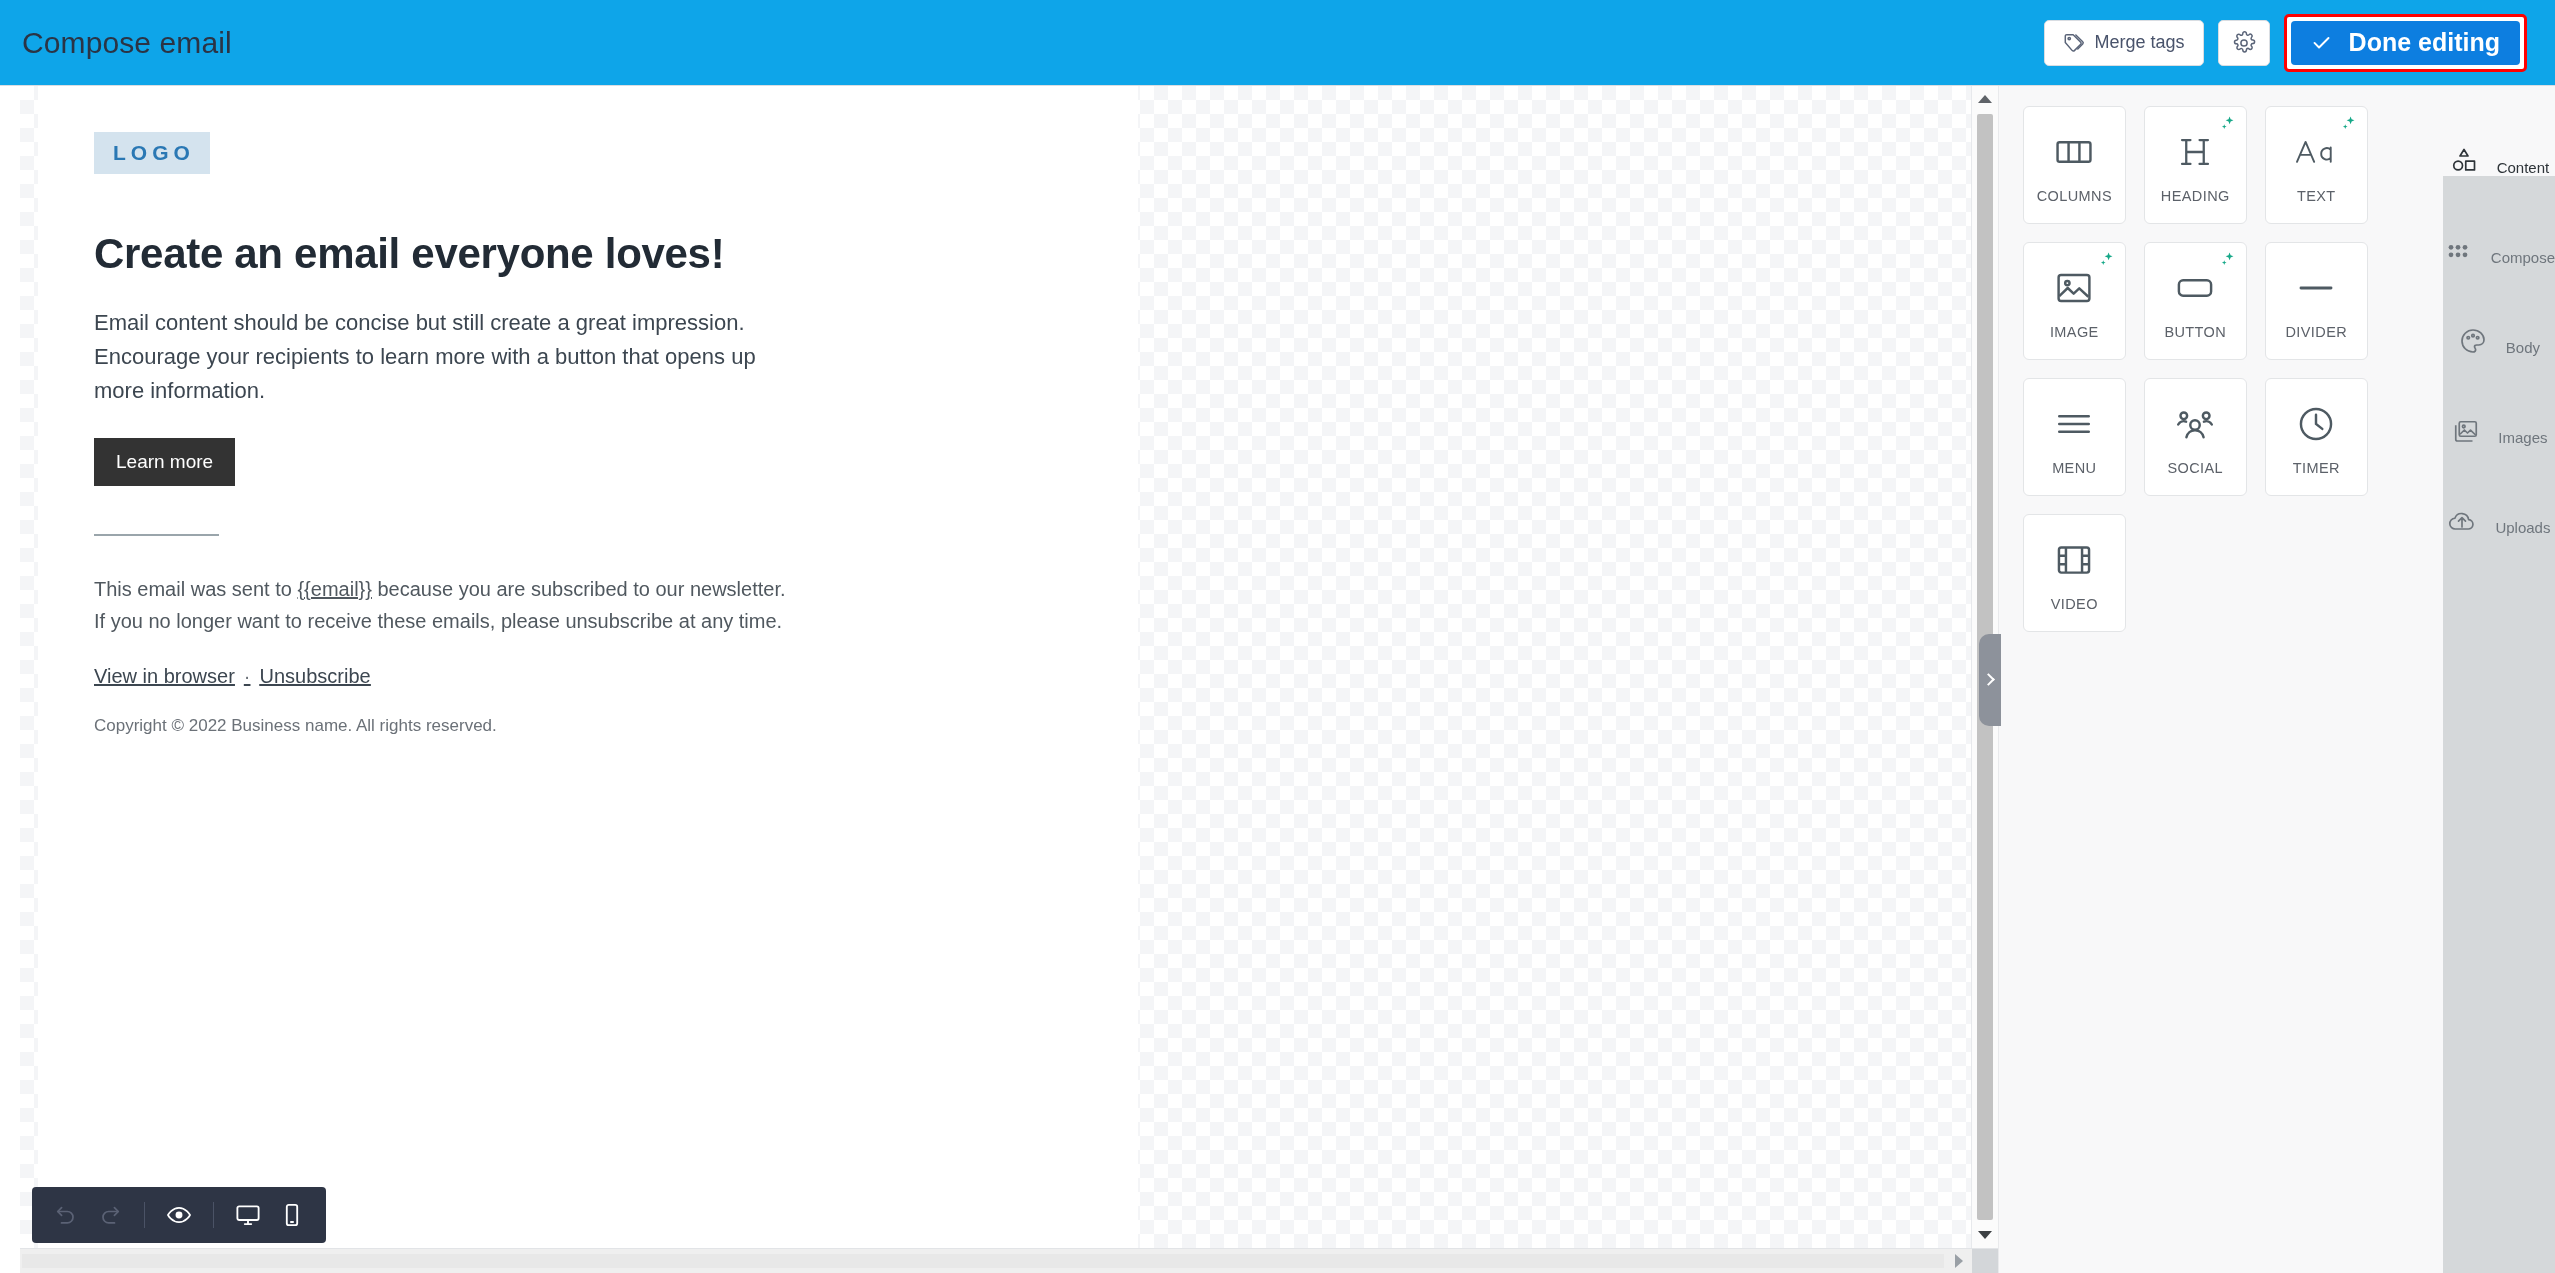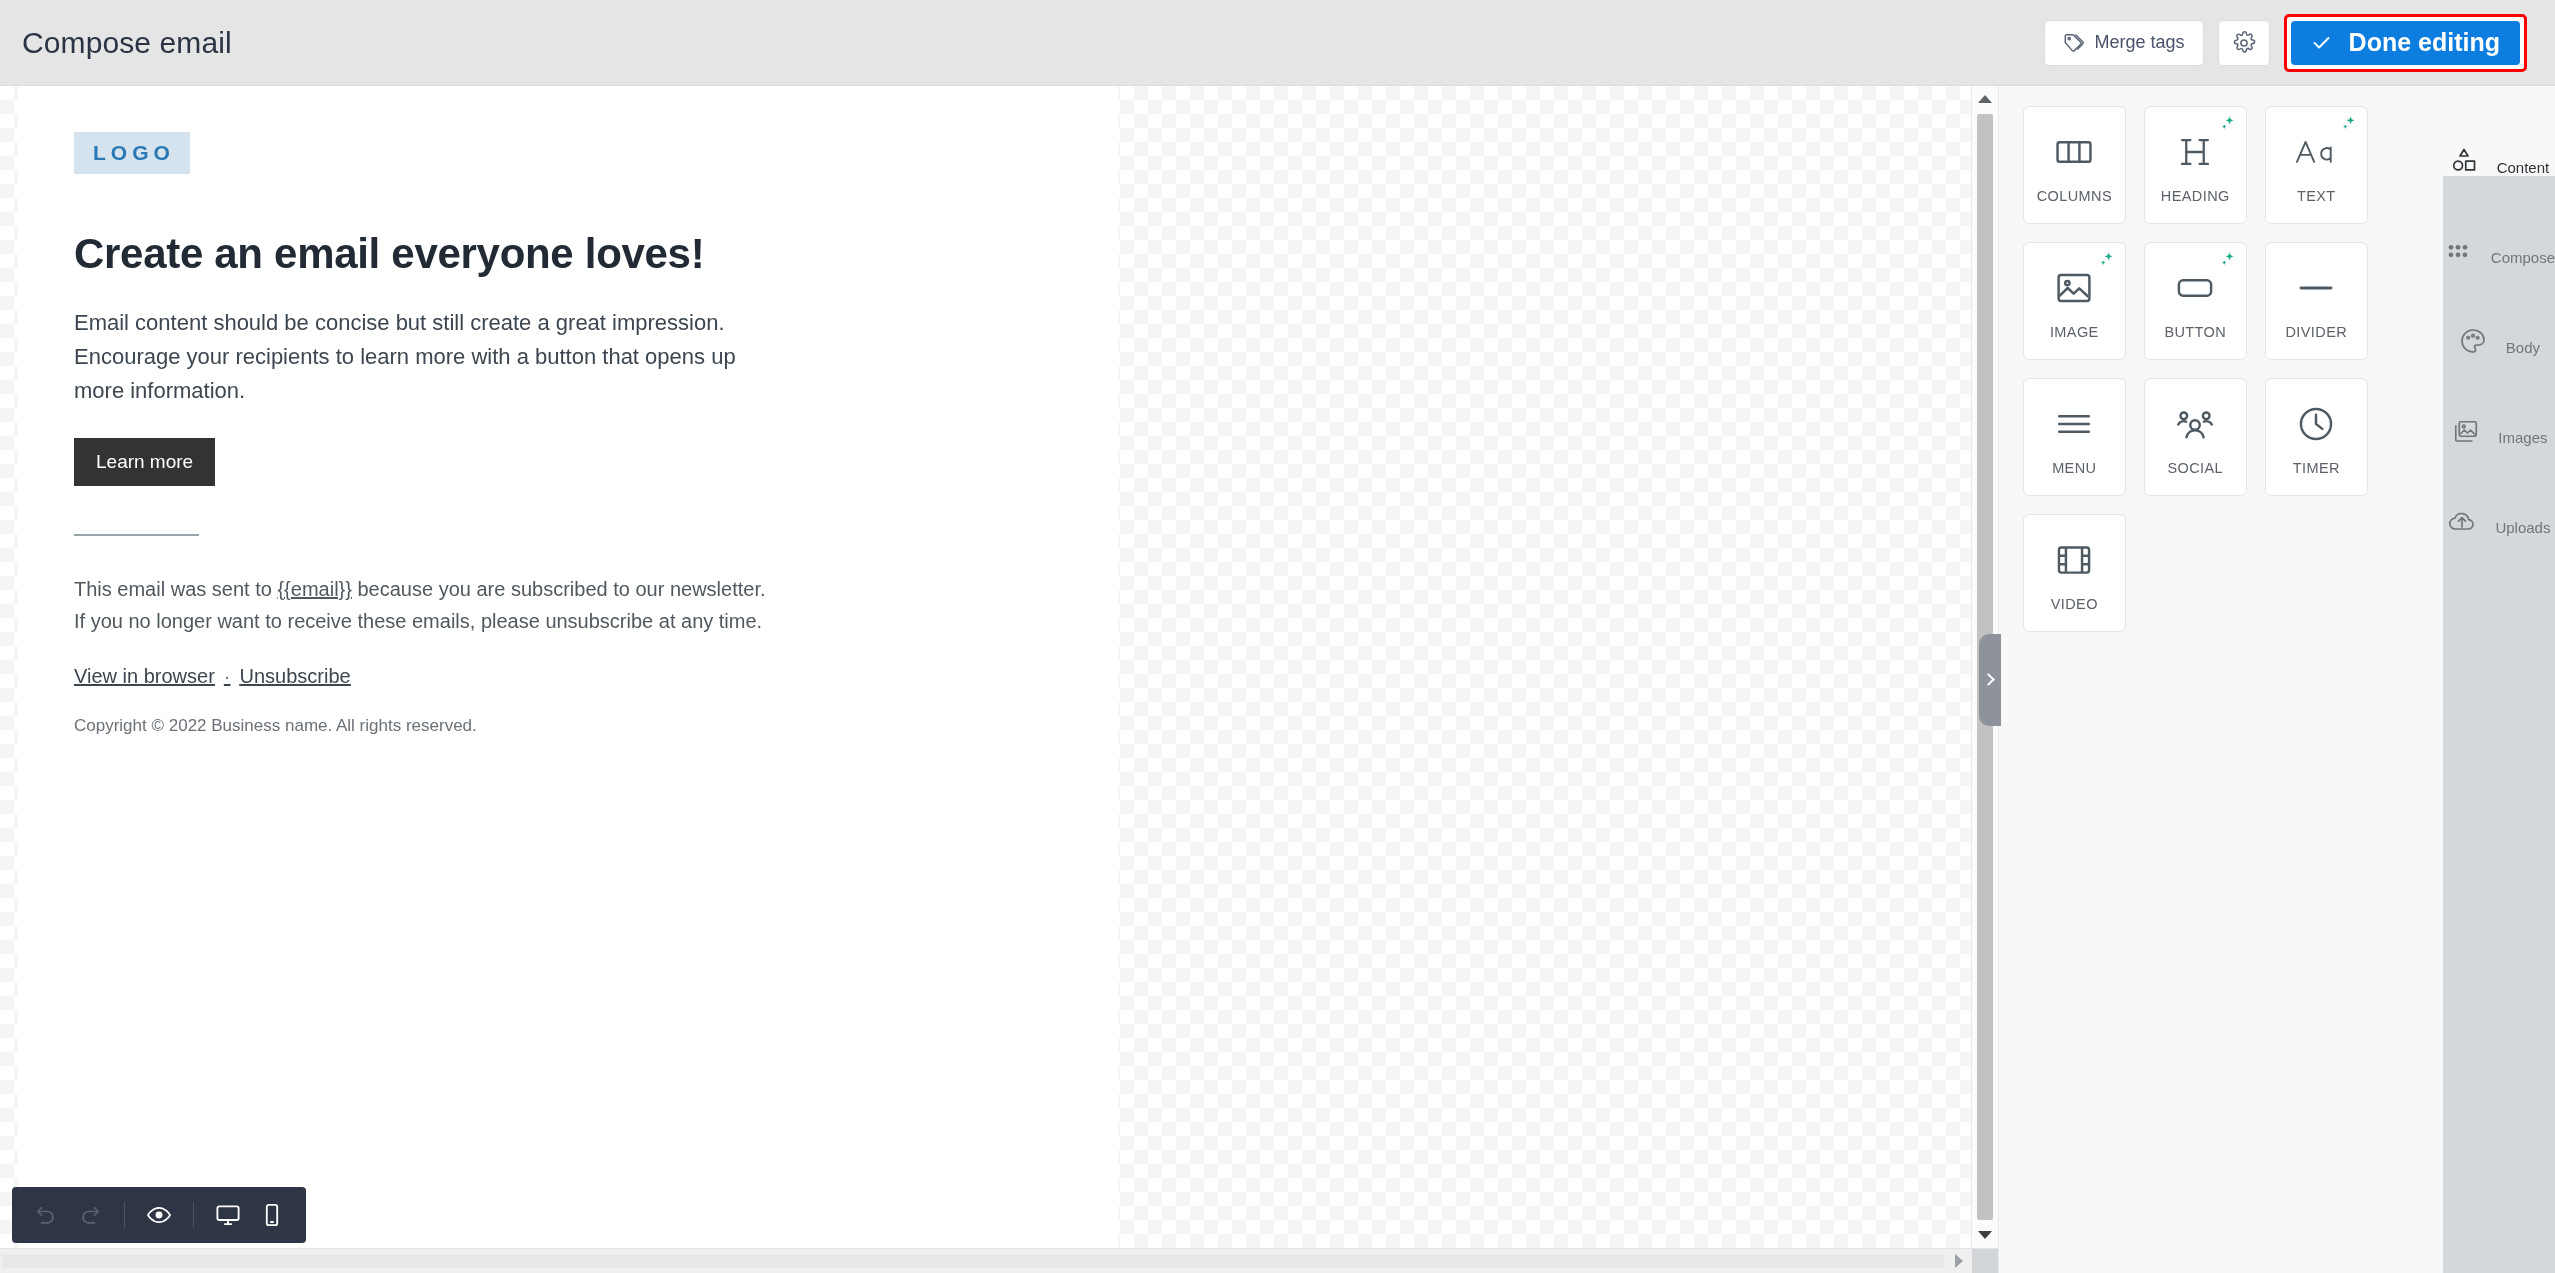--- a/index.html
+++ b/index.html
@@ -6,21 +6,21 @@
   html, body {
     width: 2555px; height: 1273px;
     font-family: "Liberation Sans", sans-serif;
     background: #ffffff; overflow: hidden;
   }
   #app { position: relative; width: 2555px; height: 1273px; display: flex; flex-direction: column; }
 
   
   .header {
     height: 86px; flex: 0 0 86px;
-    background: #e5e5e5;
+    background: #0ea5e9;
     border-bottom: 1px solid #d9dde2;
     display: flex; align-items: center;
     padding: 0 28px 0 22px;
     position: relative; z-index: 5;
   }
   .page-title {
     font-size: 30px; color: #2b3445; font-weight: 400;
     letter-spacing: .1px; white-space: nowrap;
   }
   .header-actions { margin-left: auto; display: flex; align-items: center; gap: 14px; }
@@ -38,21 +38,21 @@
     border: 3px solid #ff0000; border-radius: 5px; padding: 4px;
     background: #fff; display: flex;
   }
   .btn-primary {
     height: 44px; display: flex; align-items: center; gap: 17px;
     padding: 0 20px; background: #0d7ee0; border: none; border-radius: 4px;
     font-size: 25px; font-weight: bold; color: #fff; cursor: pointer; white-space: nowrap;
   }
 
   
-  .main { flex: 1 1 auto; display: flex; min-height: 0; position: relative; }
+  .main { flex: 1 1 auto; display: flex; min-height: 0; position: relative; padding-left: 20px; }
 
   
   .canvas-col { flex: 1 1 auto; position: relative; min-width: 0; display: flex; flex-direction: column; }
   .canvas-scroll-area { flex: 1 1 auto; display: flex; position: relative; min-height: 0; }
   .canvas {
     flex: 1 1 auto; position: relative; overflow: hidden;
     background-color: #ffffff;
     background-image:
       linear-gradient(45deg, #f4f5f7 25%, transparent 25%, transparent 75%, #f4f5f7 75%),
       linear-gradient(45deg, #f4f5f7 25%, transparent 25%, transparent 75%, #f4f5f7 75%);

